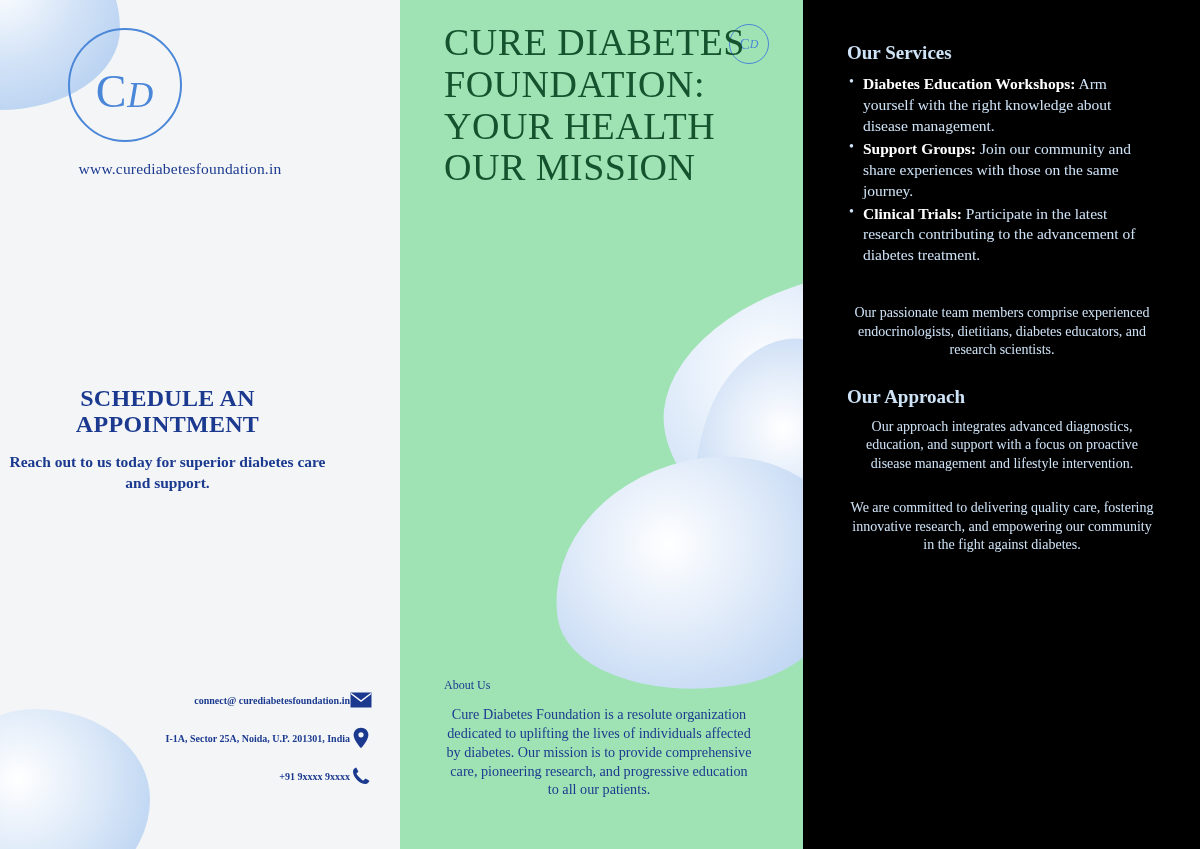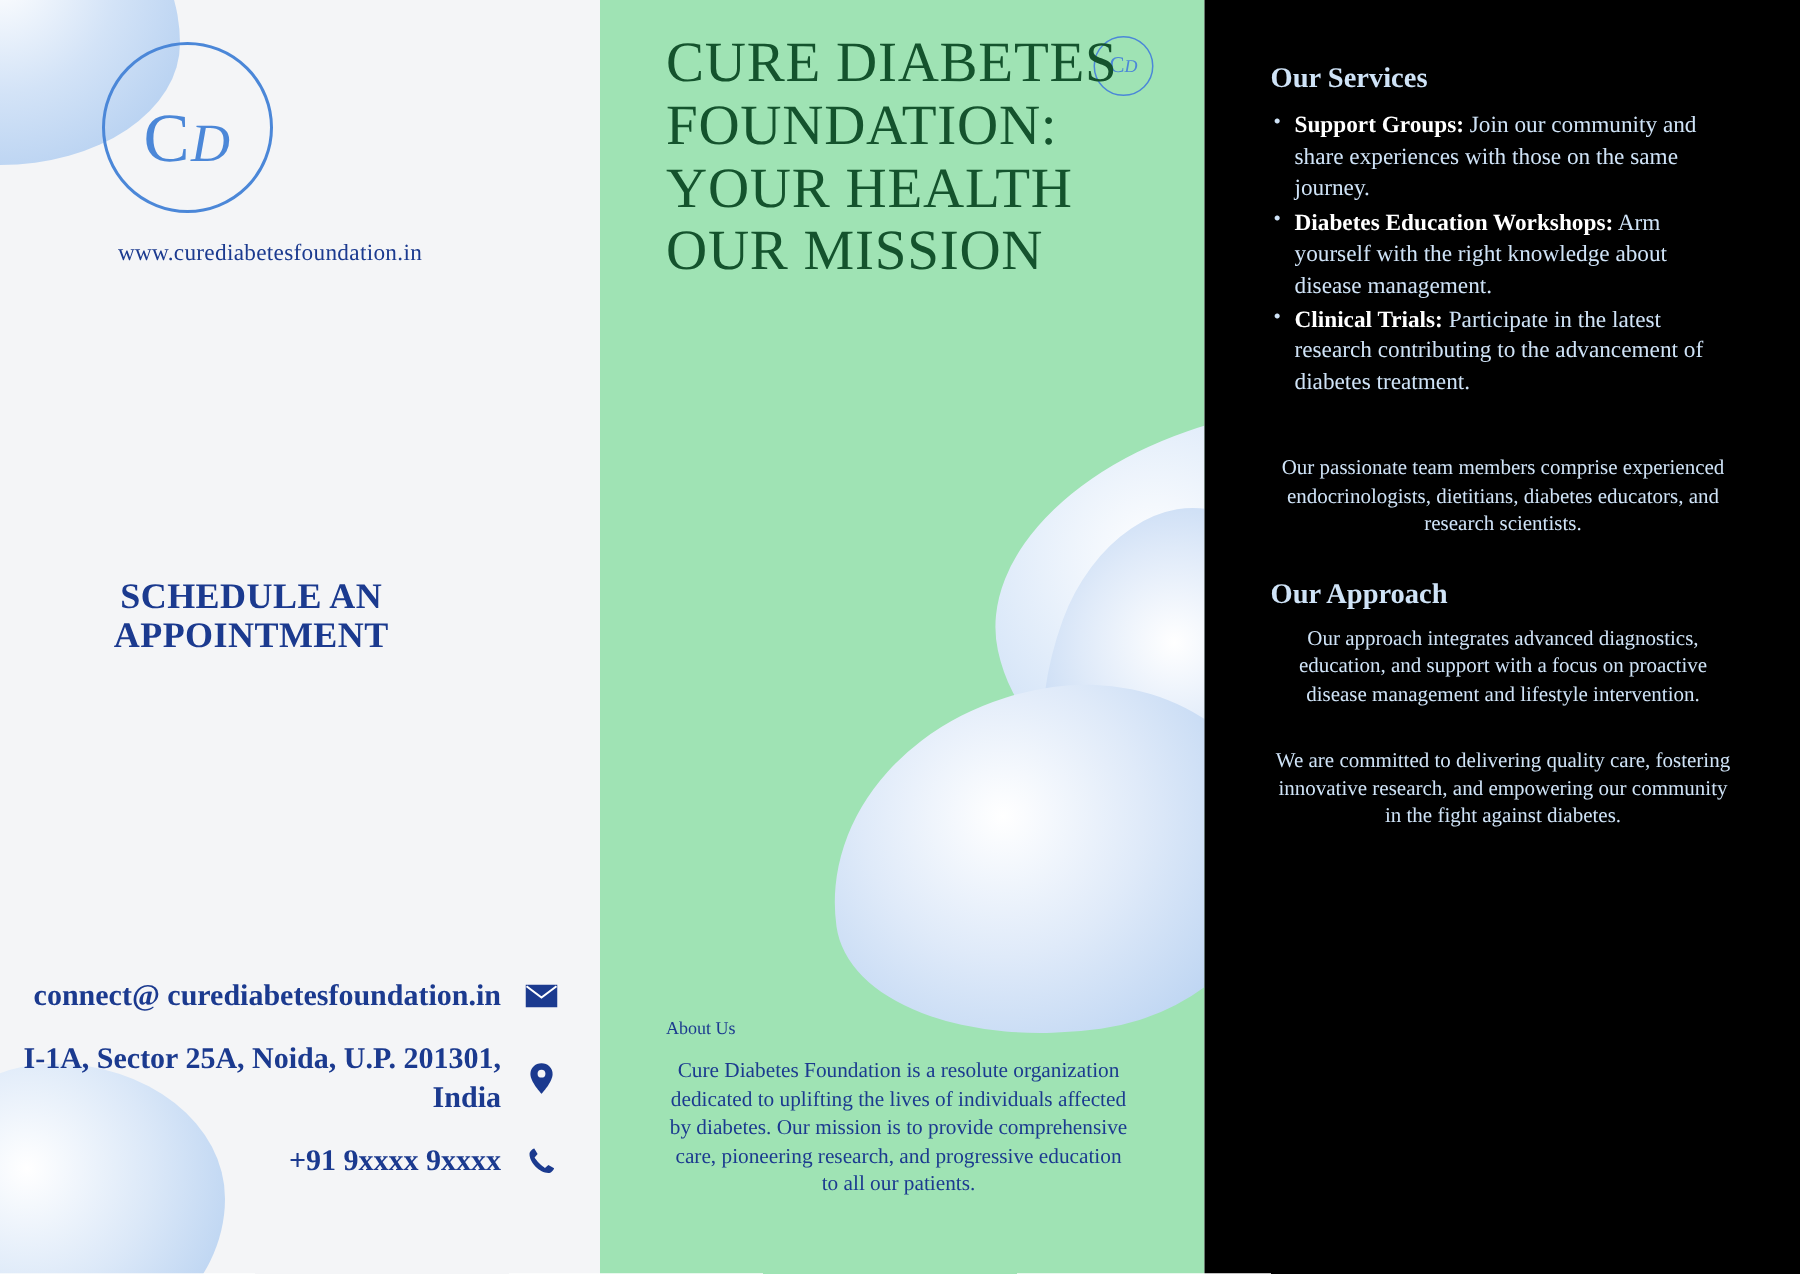--- a/index.html
+++ b/index.html
@@ -160,25 +160,24 @@
   }
   .contact-row {
     display: flex;
     align-items: center;
     justify-content: flex-end;
     padding-right: 28px;
     margin-bottom: 16px;
   }
   .contact-text {
     color: #1b3a8f;
-    font-size: 20px;
+    font-size: 10px;
     font-weight: bold;
     text-align: right;
     line-height: 1.3;
-    margin-right: 16px;
   }
   .contact-icon {
     width: 22px;
     height: 22px;
     display: flex;
     align-items: center;
     justify-content: center;
     color: #1b3a8f;
     flex: none;
   }
@@ -284,20 +283,21 @@
     <div class="blob blob-bl"></div>
 
     <div class="logo-circle">
       <span class="logo-text"><span>C</span><span class="sub">D</span></span>
     </div>
 
     <div class="website">www.curediabetesfoundation.in</div>
 
     <div class="schedule-block">
       <div class="schedule-title">SCHEDULE AN APPOINTMENT</div>
+      <div class="schedule-sub">Reach out to us today for superior diabetes care and support.</div>
     </div>
 
     <div class="contact-block">
       <div class="contact-row">
         <div class="contact-text">connect@ curediabetesfoundation.in</div>
         <div class="contact-icon">
           <svg width="22" height="16" viewBox="0 0 22 16" aria-hidden="true">
             <rect x="0.5" y="0.5" width="21" height="15" fill="#1b3a8f"></rect>
             <path d="M1 1.5 L11 9 L21 1.5" fill="none" stroke="#ffffff" stroke-width="1.4"></path>
           </svg>
@@ -339,22 +339,22 @@
       <div class="about-title">About Us</div>
       <div class="about-body">Cure Diabetes Foundation is a resolute organization dedicated to uplifting the lives of individuals affected by diabetes. Our mission is to provide comprehensive care, pioneering research, and progressive education to all our patients.</div>
     </div>
   </div>
 
   <div class="panel-right">
     <div class="right-inner">
 
       <div class="sec-title first">Our Services</div>
       <ul class="svc-list">
+        <li><b>Diabetes Education Workshops:</b><span> Arm yourself with the right knowledge about disease management.</span></li>
         <li><b>Support Groups:</b><span> Join our community and share experiences with those on the same journey.</span></li>
-        <li><b>Diabetes Education Workshops:</b><span> Arm yourself with the right knowledge about disease management.</span></li>
         <li><b>Clinical Trials:</b><span> Participate in the latest research contributing to the advancement of diabetes treatment.</span></li>
       </ul>
 
       <div class="sec-gap"></div>
 
       <p class="sec-body">Our passionate team members comprise experienced endocrinologists, dietitians, diabetes educators, and research scientists.</p>
 
       <div class="sec-title">Our Approach</div>
       <p class="sec-body">Our approach integrates advanced diagnostics, education, and support with a focus on proactive disease management and lifestyle intervention.</p>
 

